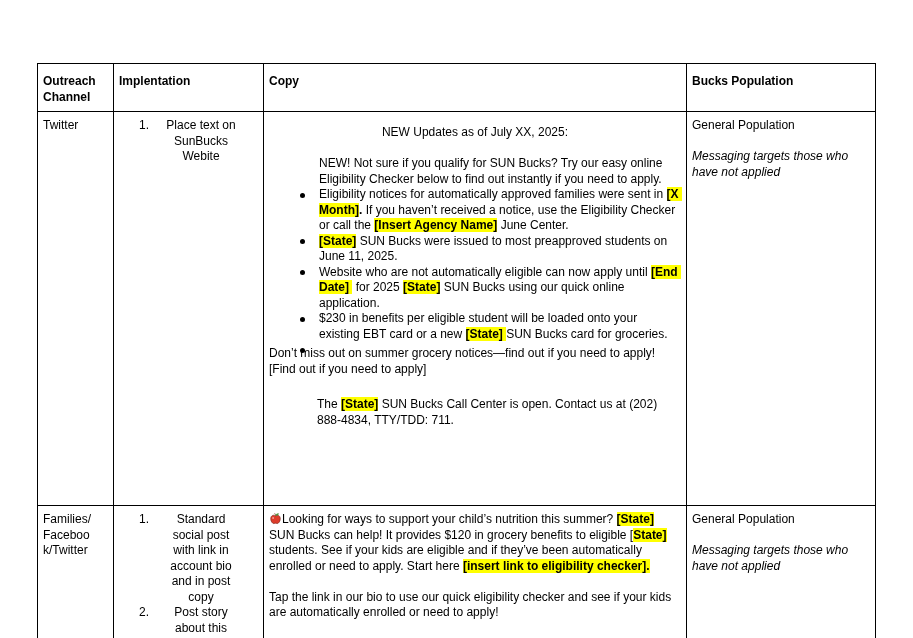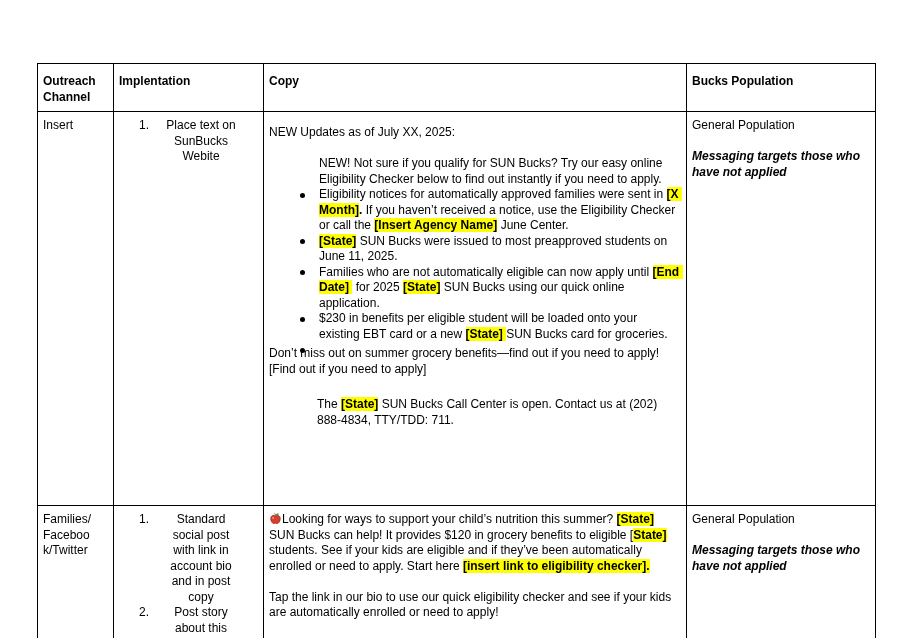--- a/index.html
+++ b/index.html
@@ -38,39 +38,39 @@
 
   .channel { width: 55px; word-break: break-all; }
 
   
   .num-item { display: flex; }
   .num { flex: none; width: 26px; margin-left: 20px; }
   .num-text { flex: none; width: 72px; text-align: center; }
 
   
   .para { margin: 0; white-space: pre-wrap; }
-  .para.intro { margin-top: 7px; }
+  .para.intro { margin-top: 7px; text-align: center; }
   .para.indent { margin-top: 20px; margin-left: 48px; }
   .gap { height: 15.5px; }
   .bullets { margin: 0 0 4px 0; }
   .bullet-item { display: flex; align-items: flex-end; }
   .bullet-marker { flex: none; width: 20px; margin-left: 30px; position: relative; }
   .bullet-marker::after {
     content: '';
     position: absolute; left: 1px; top: 5.5px;
     width: 5px; height: 5px; border-radius: 50%;
     background: #000;
   }
   .bullet-text { flex: 1; white-space: pre-wrap; }
 
   .hl { background: #ffff00; }
   .b  { font-weight: bold; }
 
   .target-primary { }
-  .target-note { margin-top: 15.5px; font-style: italic; font-weight: bold; }
+  .target-note { margin-top: 15.5px; font-style: italic; }
 
   .inline-icon { display: inline-block; }
   .inline-icon svg { vertical-align: -2px; }
 </style>
 </head>
 <body>
 
 <table class="doc-table">
   <colgroup>
     <col style="width:76px">
@@ -82,21 +82,21 @@
     <tr>
       <th>Outreach Channel</th>
       <th>Implentation</th>
       <th>Copy</th>
       <th>Bucks Population</th>
     </tr>
   </thead>
   <tbody>
     <tr class="row-website">
       <td>
-        <div class="channel">Insert</div>
+        <div class="channel">Twitter</div>
       </td>
       <td>
         <div>
             <div class="num-item">
               <span class="num">1.</span>
               <span class="num-text">Place text on SunBucks Webite</span>
             </div>
           </div>
       </td>
       <td>
@@ -111,28 +111,28 @@
               <div class="bullet-item">
                 <span class="bullet-marker"></span>
                 <span class="bullet-text"><span>Eligibility notices for automatically approved families were sent in </span><span class="hl b">[X Month]</span><span class="b">.</span><span> If you haven’t received a notice, use the Eligibility Checker or call the </span><span class="hl b">[Insert Agency Name]</span><span> June Center.</span></span>
               </div>
               <div class="bullet-item">
                 <span class="bullet-marker"></span>
                 <span class="bullet-text"><span class="hl b">[State]</span><span> SUN Bucks were issued to most preapproved students on June 11, 2025.</span></span>
               </div>
               <div class="bullet-item">
                 <span class="bullet-marker"></span>
-                <span class="bullet-text"><span>Families who are not automatically eligible can now apply until </span><span class="hl b">[End Date] </span><span> for 2025 </span><span class="hl b">[State]</span><span> SUN Bucks using our quick online application.</span></span>
+                <span class="bullet-text"><span>Website who are not automatically eligible can now apply until </span><span class="hl b">[End Date] </span><span> for 2025 </span><span class="hl b">[State]</span><span> SUN Bucks using our quick online application.</span></span>
               </div>
               <div class="bullet-item">
                 <span class="bullet-marker"></span>
                 <span class="bullet-text"><span>$230 in benefits per eligible student will be loaded onto your existing EBT card or a new </span><span class="hl b">[State] </span><span>SUN Bucks card for groceries.</span></span>
               </div>
             </div>
-            <div class="para"><span>Don’t miss out on summer grocery benefits—find out if you need to apply!</span></div>
+            <div class="para"><span>Don’t miss out on summer grocery notices—find out if you need to apply!</span></div>
             <div class="para"><span>[Find out if you need to apply]</span></div>
             <div class="para indent"><span>The </span><span class="hl b">[State]</span><span> SUN Bucks Call Center is open. Contact us at (202) 888-4834, TTY/TDD: 711.</span></div>
           </div>
       </td>
       <td>
         <div class="target-primary">General Population</div>
         <div class="target-note">Messaging targets those who have not applied</div>
       </td>
     </tr>
     <tr class="row-social">

